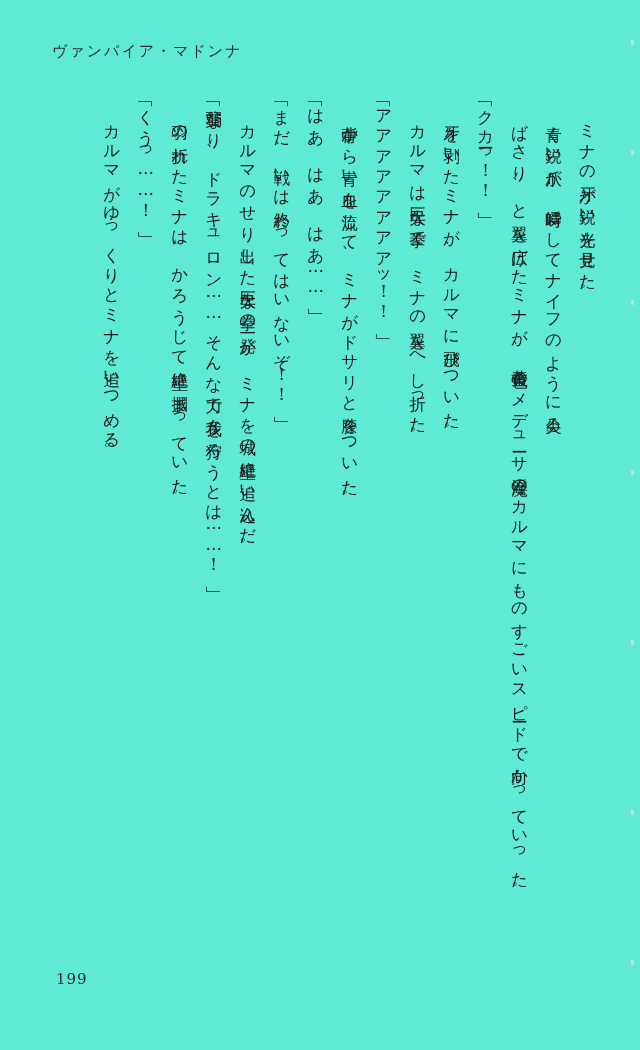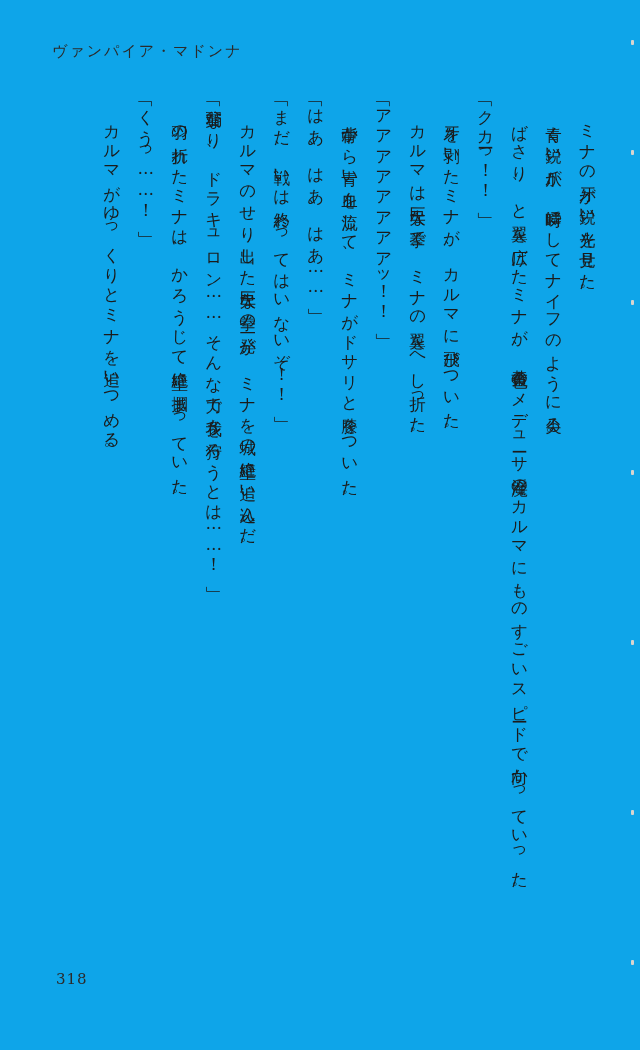--- a/index.html
+++ b/index.html
@@ -15,21 +15,21 @@
     position: relative;
     overflow: hidden;
   }
 
   .page {
     position: absolute;
     left: 0;
     top: 0;
     width: 640px;
     height: 1050px;
-    background: #0ea5e9;
+    background: #5eead4;
   }
 
   
   .running-head {
     position: absolute;
     left: 52px;
     top: 42px;
     font-size: 15px;
     letter-spacing: 2px;
     color: #2b2b2b;
@@ -101,21 +101,21 @@
     <p class="indent">背中から青い血を流して、ミナがドサリと膝をついた。</p>
     <p>「はあ、はあ、はあ……」</p>
     <p>「まだ、戦いは終わってはいないぞ!!」</p>
     <p class="indent">カルマのせり出した巨大な拳の一発が、ミナを城の絶壁に追い込んだ。</p>
     <p>「貧弱なり、ドラキュロン……そんな力で我々を狩ろうとは……!」</p>
     <p class="indent">羽の折れたミナは、かろうじて絶壁に摑まっていた。</p>
     <p>「くうっ……!」</p>
     <p class="indent">カルマがゆっくりとミナを追いつめる。</p>
   </div>
 
-  <div class="page-number">318</div>
+  <div class="page-number">199</div>
 
   <div class="edge-mark" style="top:40px;"></div>
   <div class="edge-mark" style="top:150px;"></div>
   <div class="edge-mark" style="top:300px;"></div>
   <div class="edge-mark" style="top:470px;"></div>
   <div class="edge-mark" style="top:640px;"></div>
   <div class="edge-mark" style="top:810px;"></div>
   <div class="edge-mark" style="top:960px;"></div>
 
 </div>

